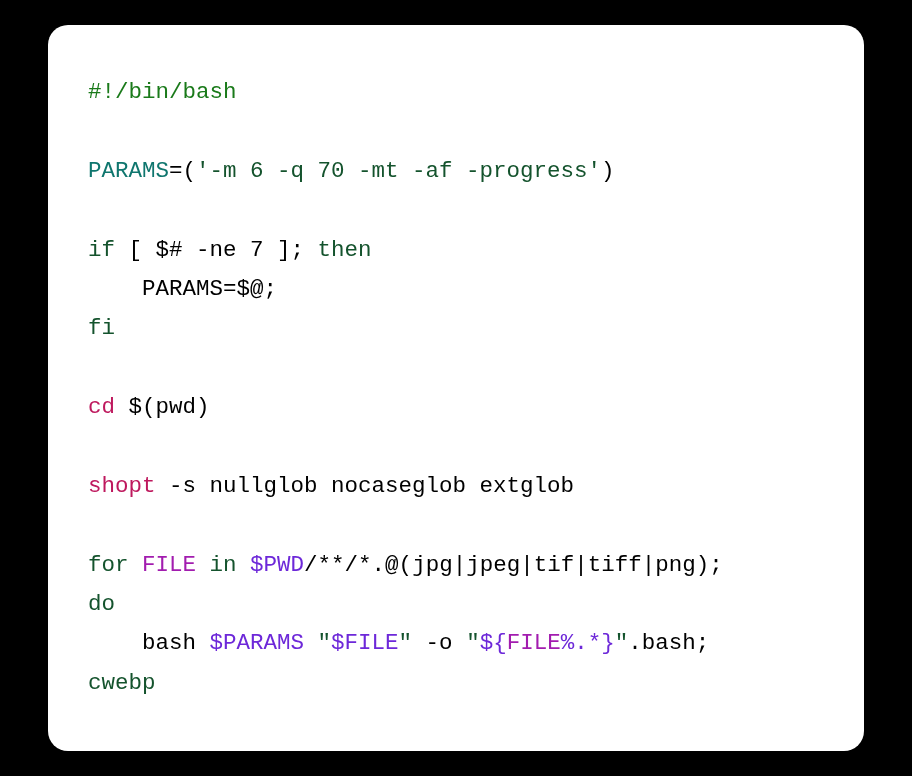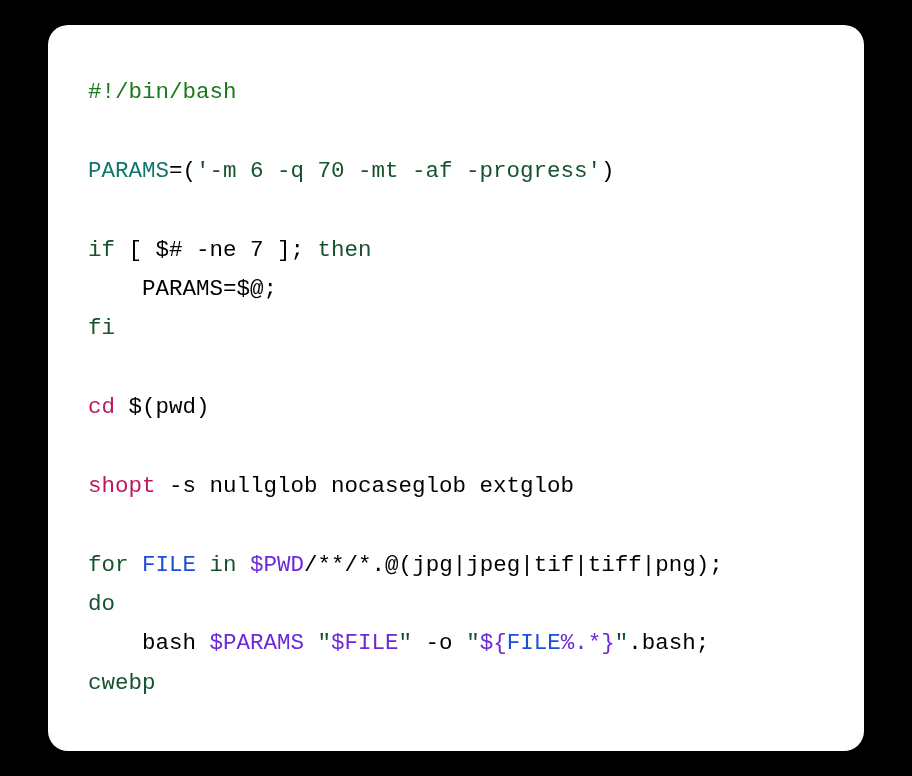--- a/index.html
+++ b/index.html
@@ -27,21 +27,21 @@
     line-height:1.75;
     white-space:pre;
     color:#000;
   }
   .c-shebang{color:#1a7a1a;margin-top:27px;}
   .c-var{color:#0f766e;}
   .c-str{color:#14532d;}
   .c-kw{color:#14532d;}
   .c-punct{color:#000;}
   .c-builtin{color:#be185d;}
-  .c-ident{color:#1d4ed8;}
+  .c-ident{color:#a21caf;}
   .c-envvar{color:#6d28d9;}
 </style>
 </head>
 <body>
 
 <div class="card">
 <pre class="code"><span class="c-shebang">#!/bin/bash</span>
 
 <span class="c-var">PARAMS</span><span class="c-punct">=(</span><span class="c-str">'-m 6 -q 70 -mt -af -progress'</span><span class="c-punct">)</span>
 

